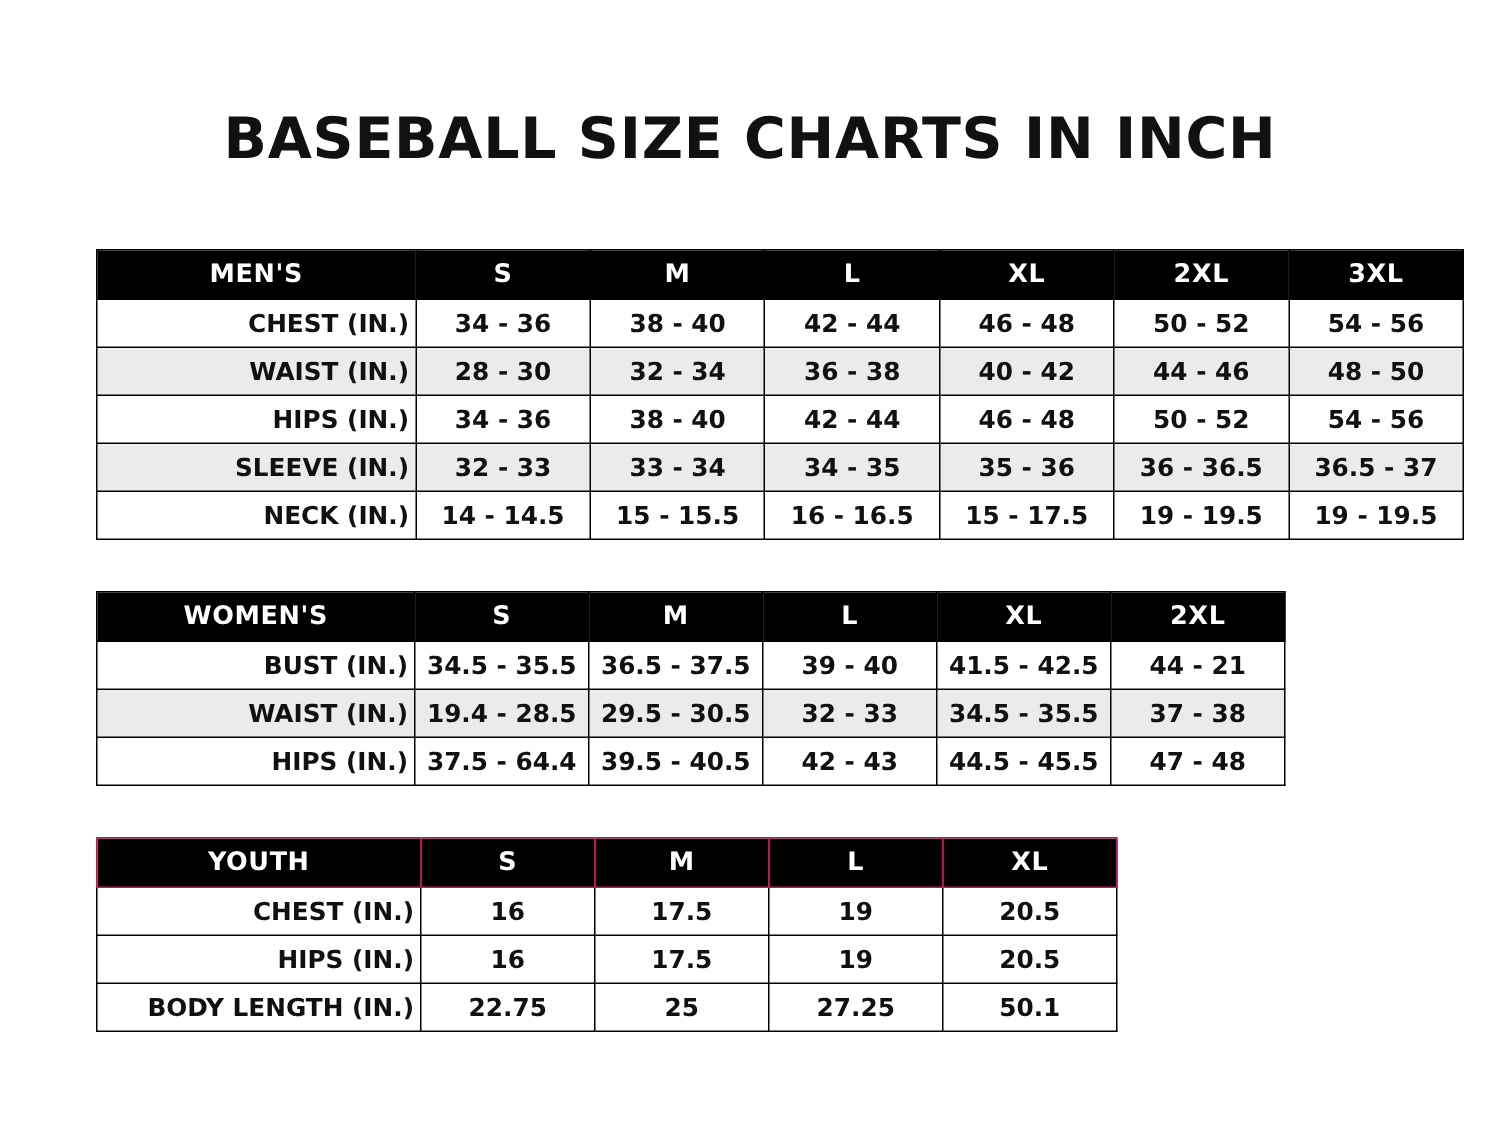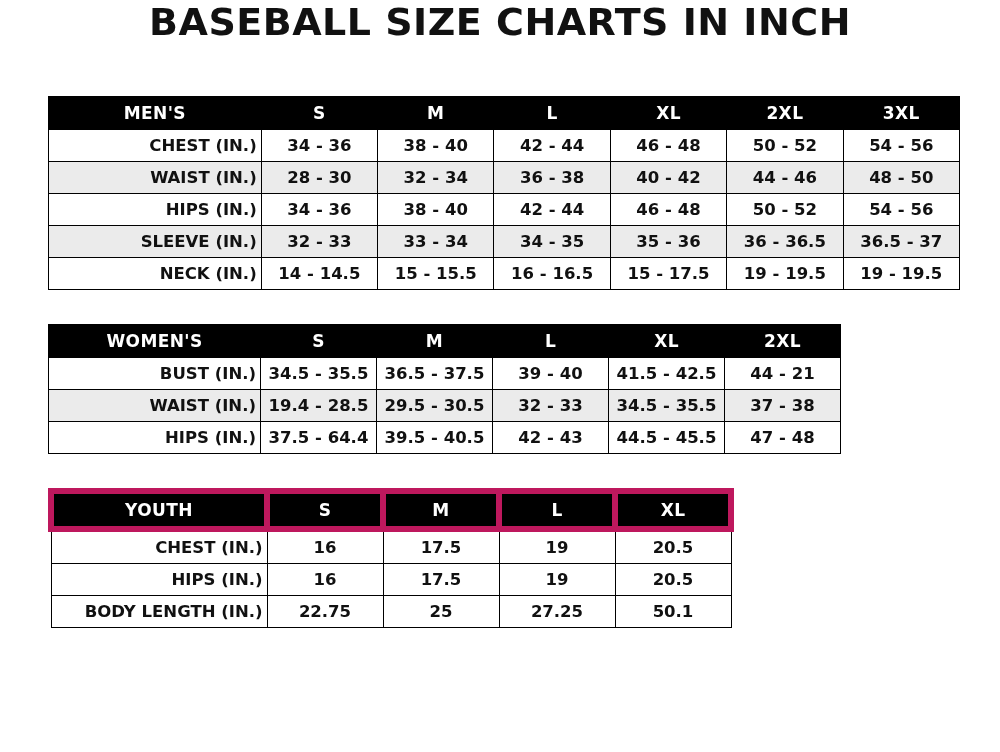--- a/index.html
+++ b/index.html
@@ -20,26 +20,27 @@
     height: 752px;
     background: #ffffff;
   }
   .page-title {
     text-align: center;
     font-size: 38px;
     font-weight: bold;
     letter-spacing: 0.5px;
     color: #111111;
     margin: 0;
+    padding-top: 70px;
     font-family: "DejaVu Sans", sans-serif;
   }
 
   .tables {
     margin-top: 52px;
-    padding-left: 48px;
+    padding-left: 64px;
     padding-right: 44px;
   }
 
   table.size-table {
     border-collapse: collapse;
     table-layout: fixed;
     margin-bottom: 34px;
     font-family: "DejaVu Sans", sans-serif;
   }
 
@@ -91,21 +92,21 @@
   
   #table-youth tbody tr:nth-child(even) td,
   #table-youth tbody tr:nth-child(odd) td {
     background: #ffffff;
   }
   #table-youth th,
   #table-youth td {
     border: 1px solid #000000;
   }
   #table-youth thead th {
-    border: 6px solid #be185d;
+    border: 1px solid #be185d;
   }
   #table-mens th, #table-mens td,
   #table-womens th, #table-womens td {
     border: 1px solid #000000;
   }
   #table-mens thead th, #table-womens thead th {
     border: 1px solid #000000;
   }
 </style>
 </head>

